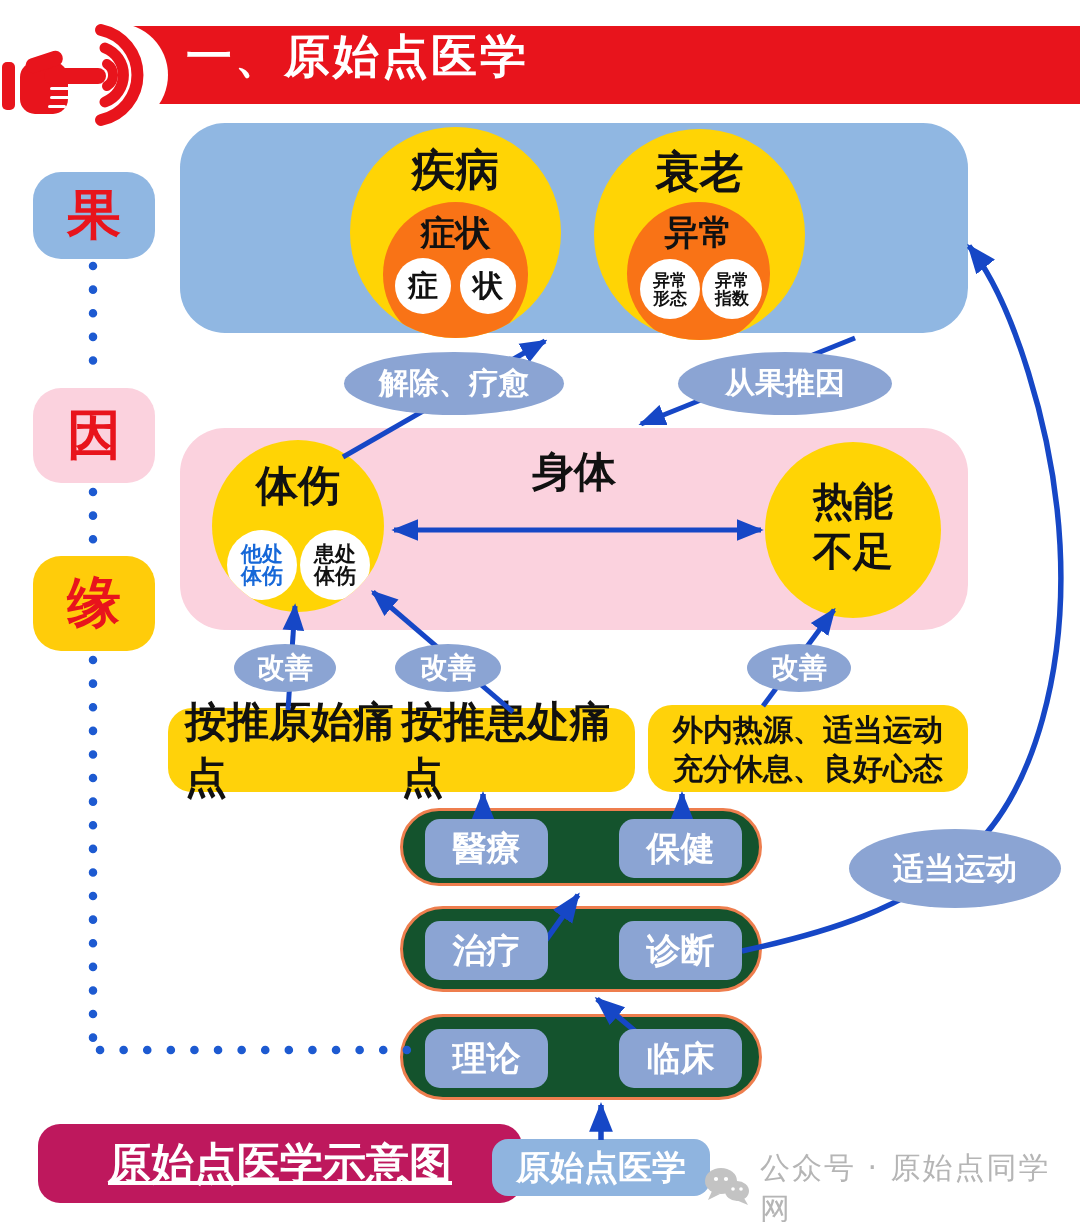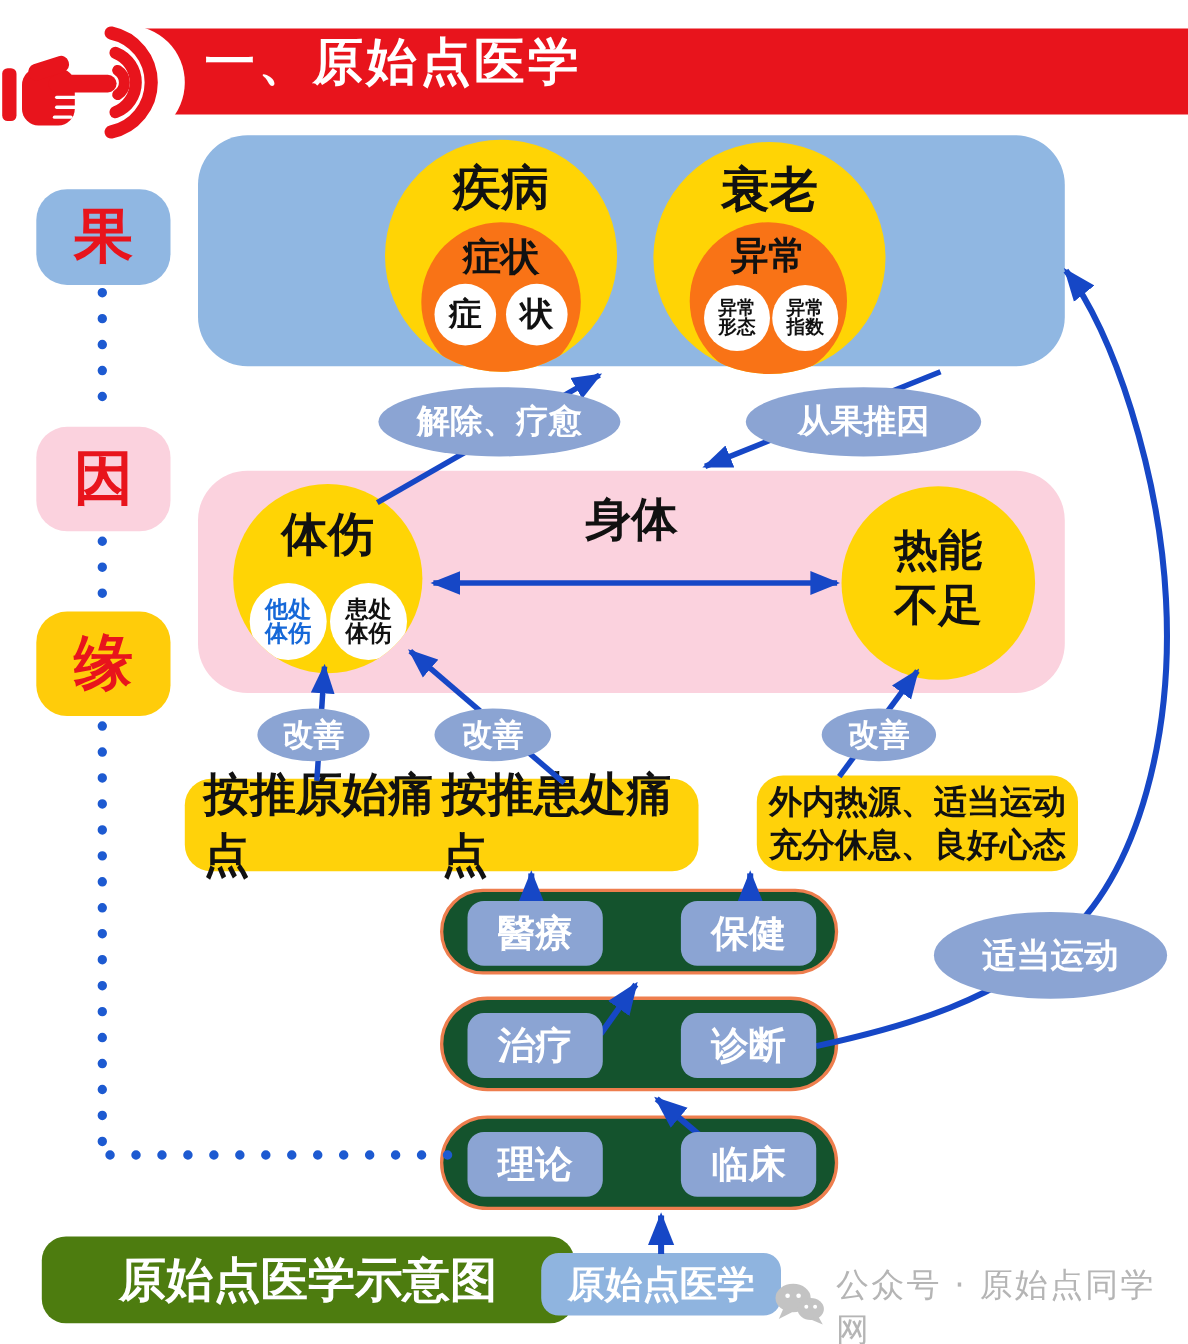--- a/index.html
+++ b/index.html
@@ -30,22 +30,22 @@
         align-items:center;justify-content:center;z-index:6;}
   
   .ybox{position:absolute;background:#ffd20a;border-radius:24px;color:#111;display:flex;
         align-items:center;z-index:2;}
   
   .pillrow{position:absolute;left:400px;width:362px;background:#14532d;border:3px solid #ee7e4e;
            border-radius:46px;box-sizing:border-box;}
   .pillbtn{position:absolute;width:123px;height:59px;background:#8ba4d3;border-radius:15px;color:#fff;
            font-size:34px;display:flex;align-items:center;justify-content:center;z-index:6;}
   
-  .caption-green{position:absolute;left:38px;top:1124px;width:484px;height:79px;background:#4d7c0f;
-                 border-radius:22px;color:#fff;font-size:43px;display:flex;align-items:center;justify-content:center;}
+  .caption-green{position:absolute;left:38px;top:1124px;width:484px;height:79px;background:#be185d;
+                 border-radius:22px;color:#fff;font-size:43px;display:flex;align-items:center;justify-content:center;text-decoration:underline;}
   .source-blue{position:absolute;left:492px;top:1139px;width:218px;height:57px;background:#8fb4df;
                border-radius:16px;color:#fff;font-size:34px;display:flex;align-items:center;justify-content:center;}
   .watermark{position:absolute;left:704px;top:1148px;display:flex;align-items:center;gap:10px;
              color:#b5b5b5;font-size:30px;letter-spacing:2px;z-index:7;font-weight:400;}
   svg.overlay{position:absolute;left:0;top:0;z-index:5;pointer-events:none;}
 </style>
 </head>
 <body>
 
 <div id="canvas">
@@ -133,21 +133,21 @@
   <div class="oval" style="left:678px;top:352px;width:214px;height:63px;font-size:30px;">从果推因</div>
   <div class="oval" style="left:234px;top:644px;width:102px;height:48px;font-size:28px;">改善</div>
   <div class="oval" style="left:395px;top:644px;width:106px;height:48px;font-size:28px;">改善</div>
   <div class="oval" style="left:747px;top:644px;width:104px;height:48px;font-size:28px;">改善</div>
   <div class="oval" style="left:849px;top:829px;width:212px;height:79px;font-size:31px;">适当运动</div>
 
   <div class="ybox" style="left:168px;top:708px;width:467px;height:84px;justify-content:center;padding:0 17px;box-sizing:border-box;font-size:42px;">
     <span>按推原始痛点</span>
     <span>按推患处痛点</span>
   </div>
-  <div class="ybox" style="left:648px;top:705px;width:292px;height:87px;justify-content:center;font-size:30px;line-height:1.3;text-align:left;margin-left:40px;">
+  <div class="ybox" style="left:648px;top:705px;width:320px;height:87px;justify-content:center;font-size:30px;line-height:1.3;text-align:left;">
     <div>
       <div>外内热源、适当运动</div>
       <div>充分休息、良好心态</div>
     </div>
   </div>
 
   <div class="pillrow" style="top:808px;height:78px;">
     <div class="pillbtn" style="left:22px;top:8px;">醫療</div>
     <div class="pillbtn" style="left:216px;top:8px;">保健</div>
   </div>

